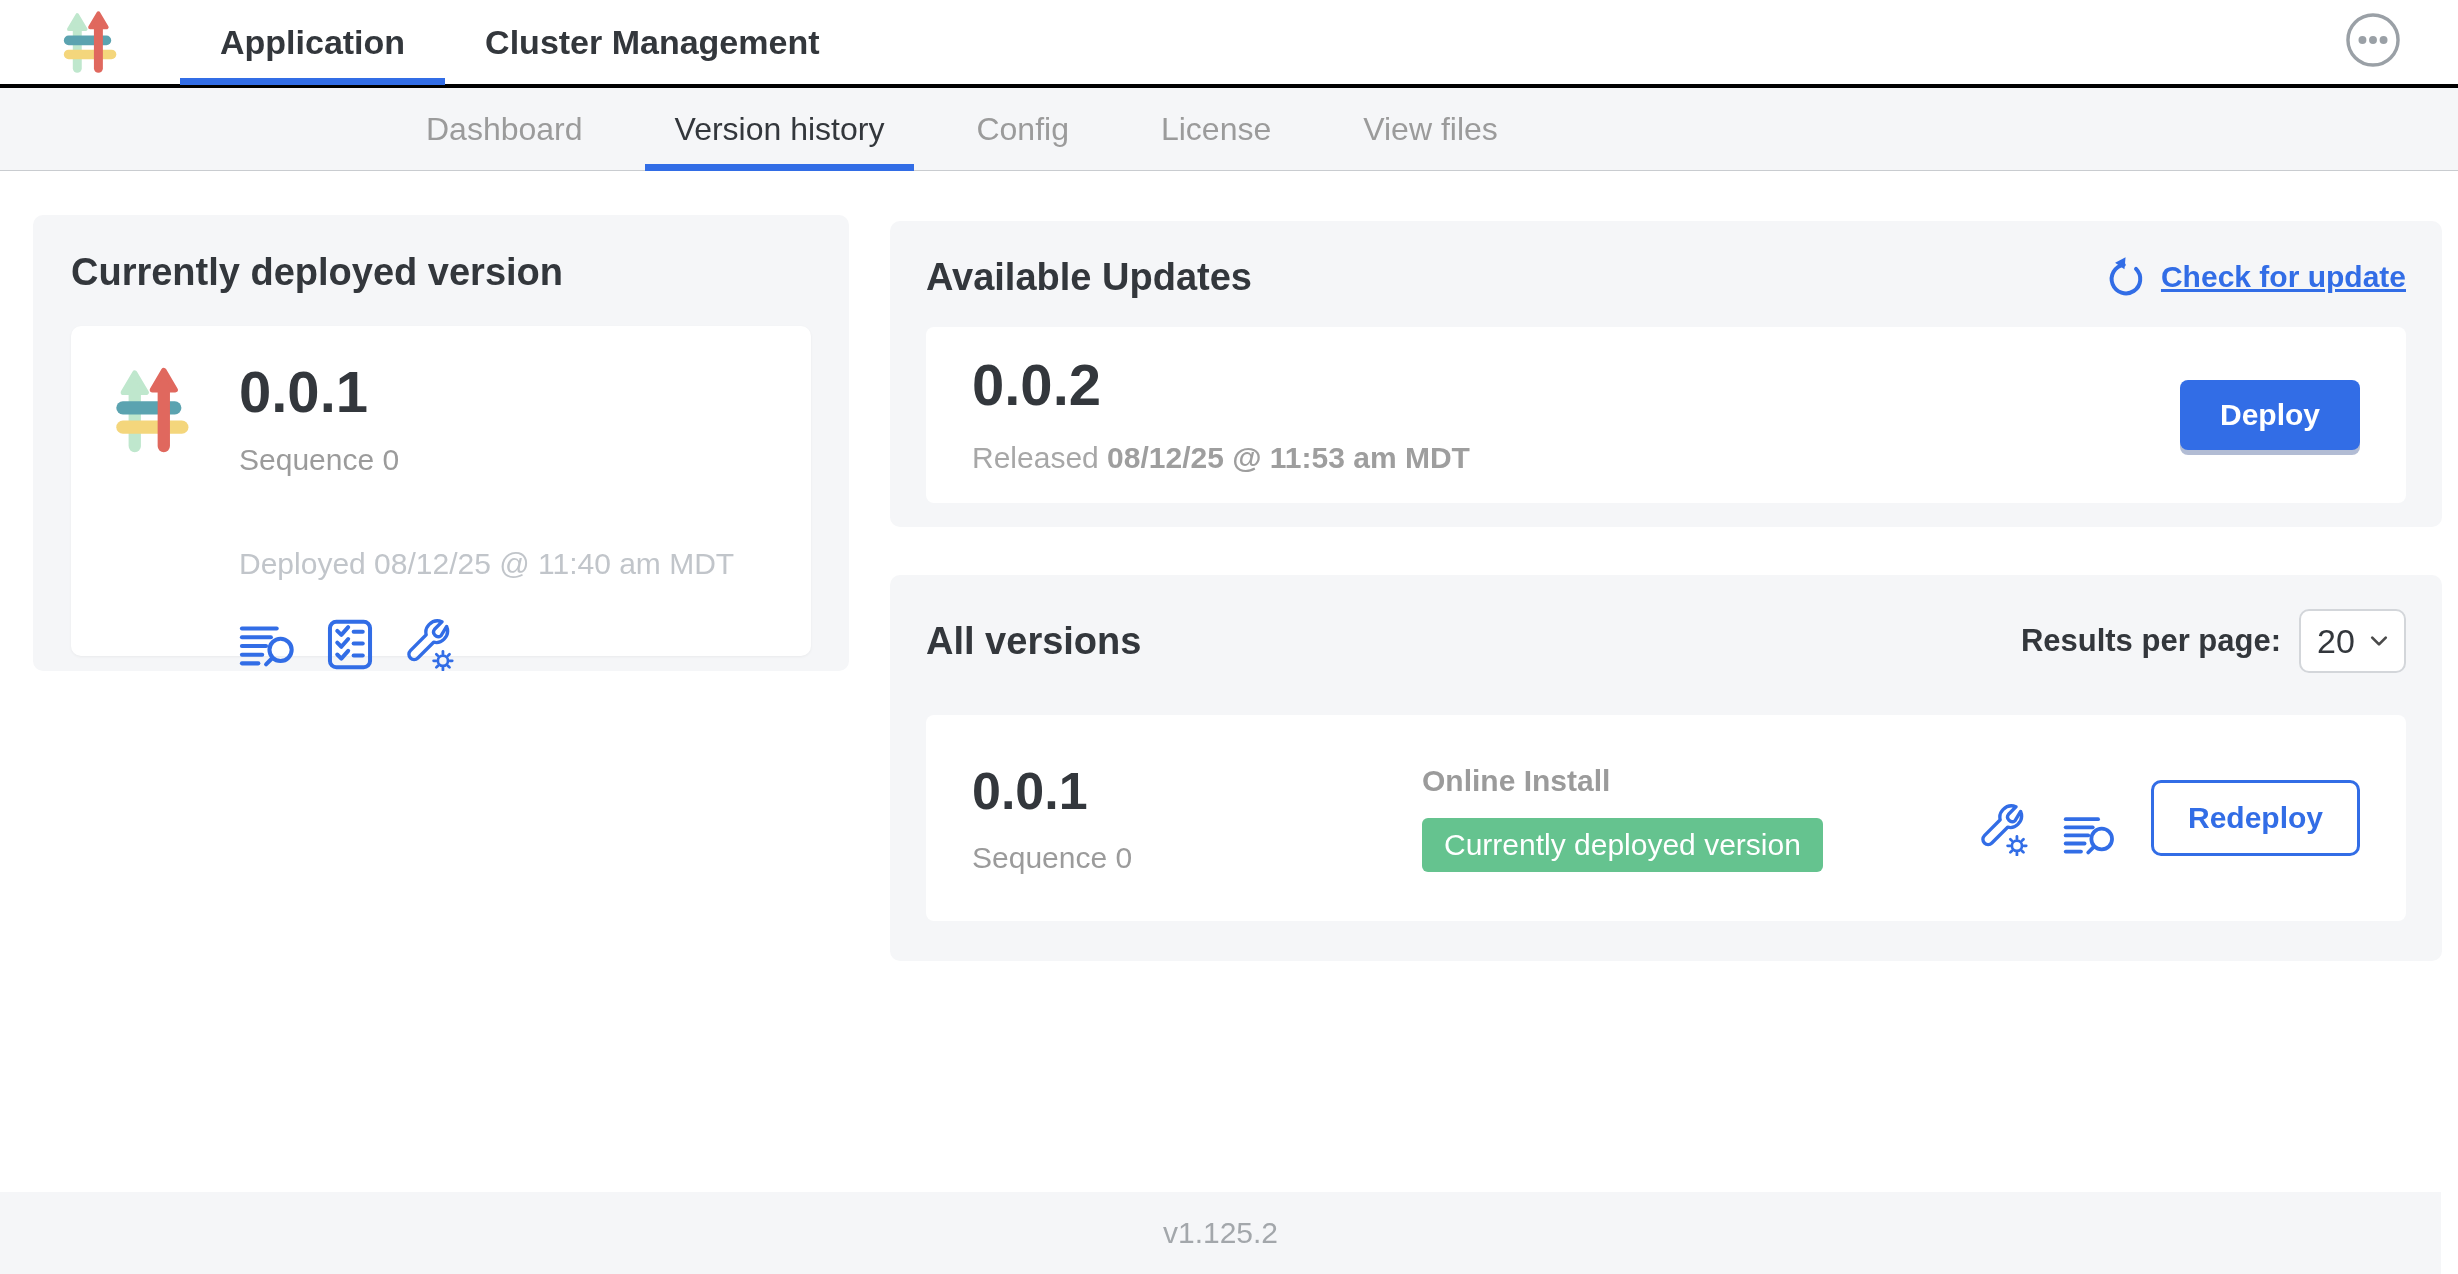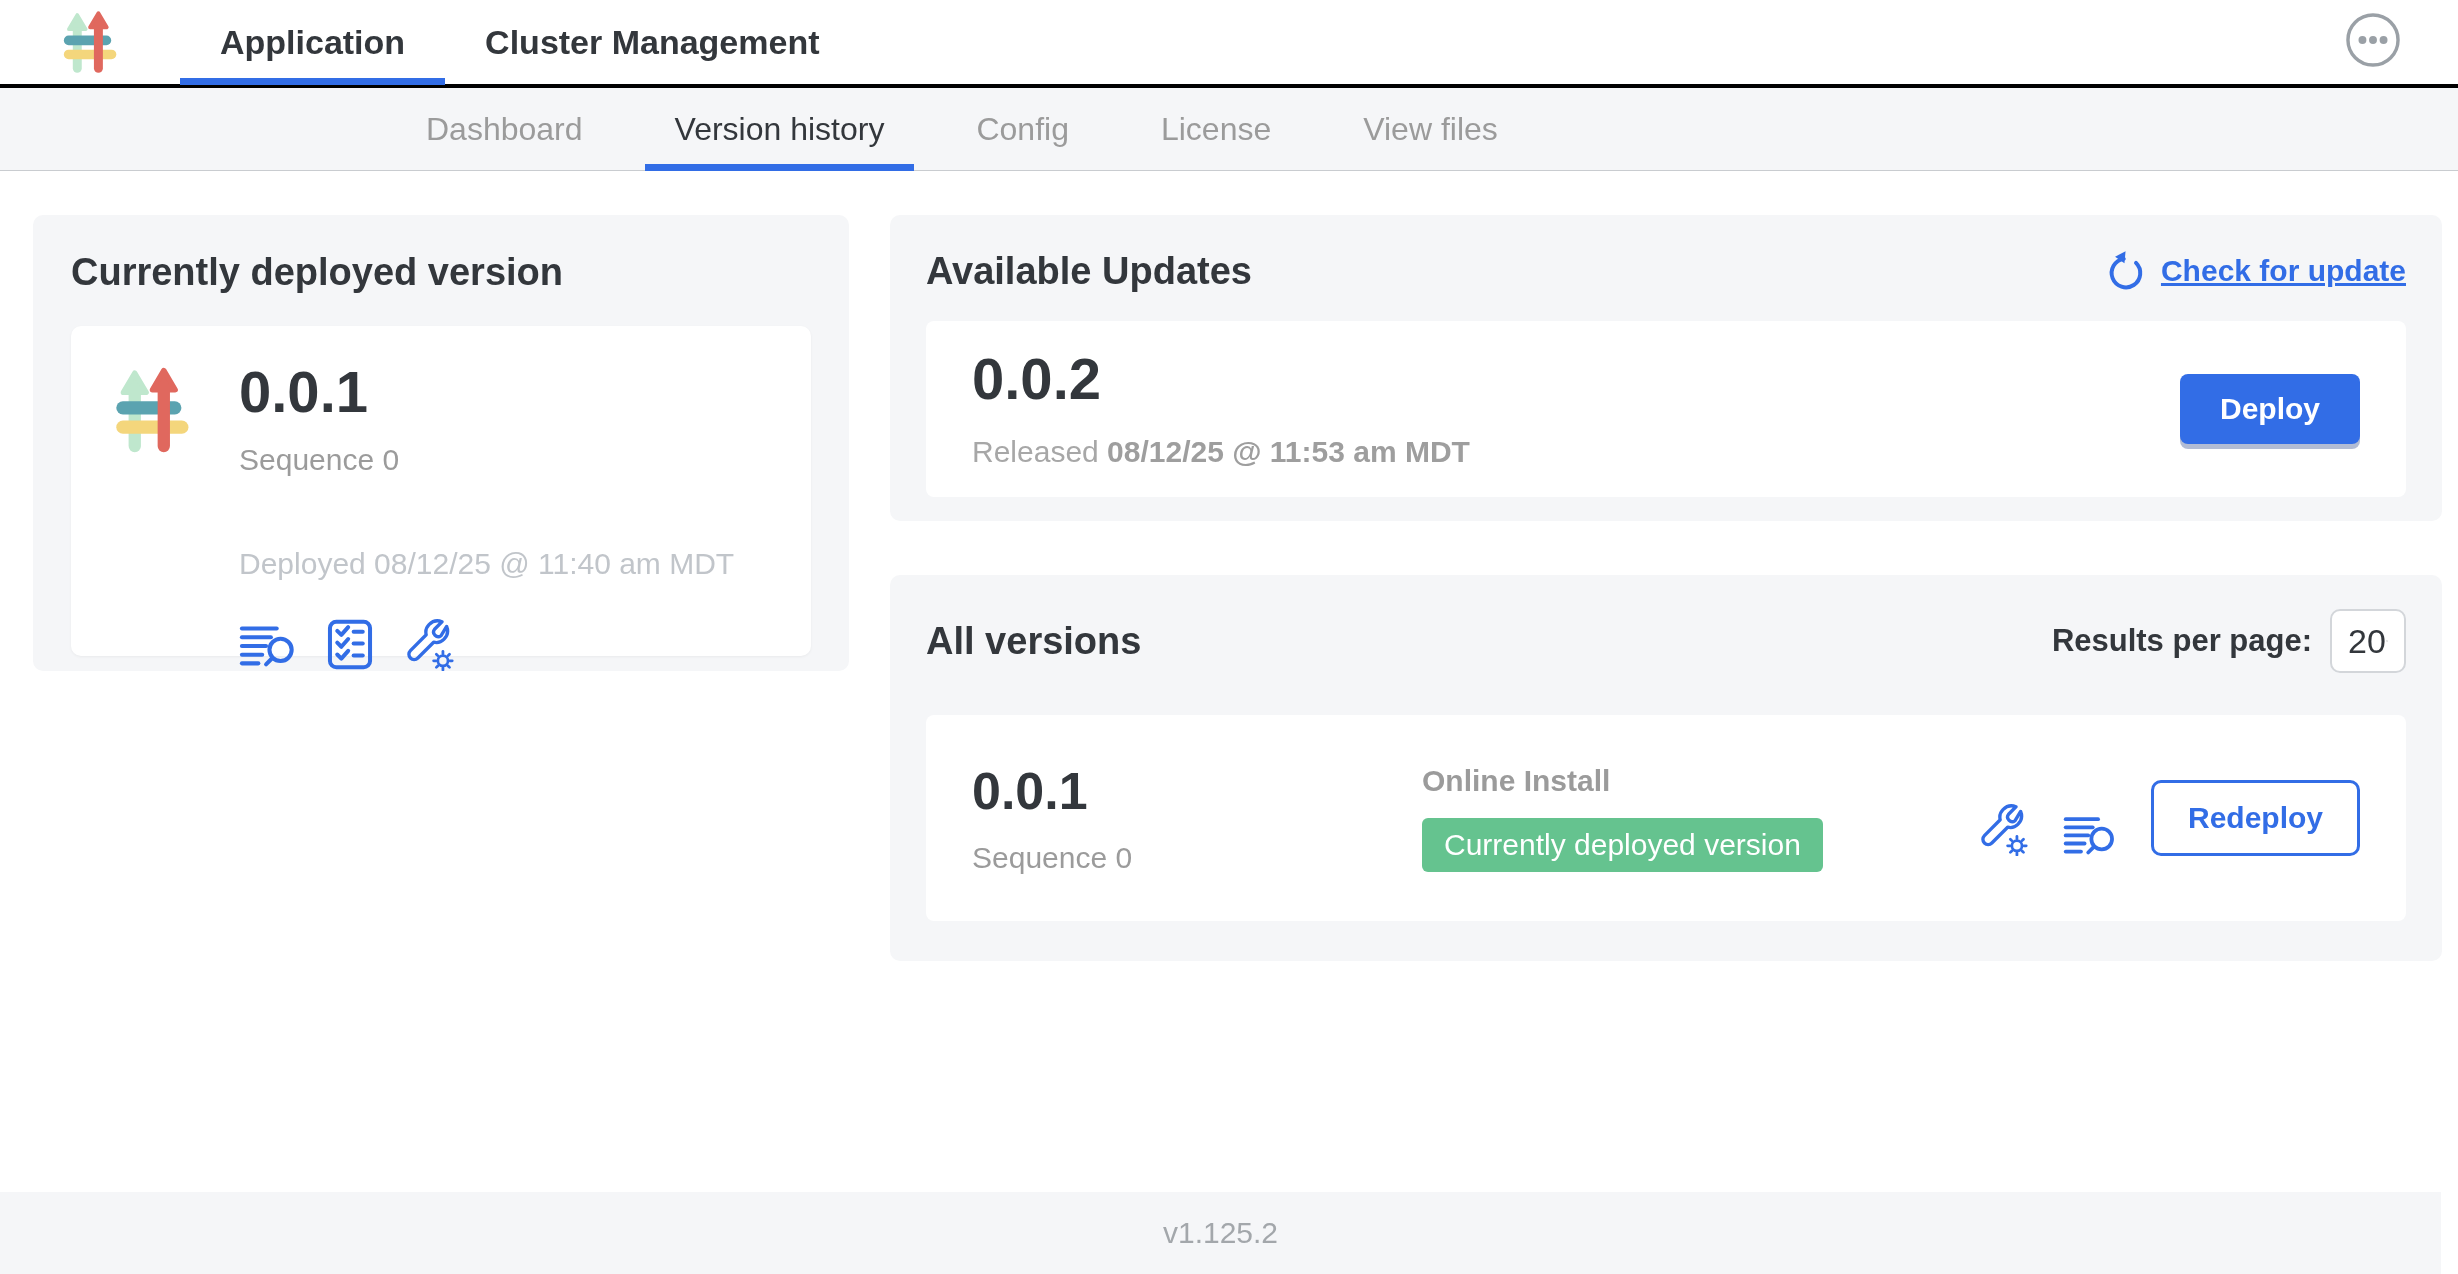--- a/index.html
+++ b/index.html
@@ -40,37 +40,37 @@
   .deployed-inner { margin-top:32px; background:#fff; border-radius:10px;
                     box-shadow:0 1px 3px rgba(0,0,0,0.05); padding:36px 40px; height:330px;
                     display:flex; gap:40px; }
   .logo-lg { width:88px; height:88px; flex:0 0 auto; margin-top:4px; }
   .ver-big { font-size:58px; font-weight:bold; color:#33373c; line-height:1.05; }
   .seq-text { margin-top:20px; font-size:30px; color:#9b9b9b; }
   .deployed-at { margin-top:70px; font-size:30px; color:#c1c5ca; }
   .icon-row { margin-top:38px; display:flex; align-items:center; gap:30px; }
   .icon-btn { background:none; border:none; padding:0; cursor:pointer; display:flex; align-items:center; }
 
-  .updates-card { position:absolute; left:890px; top:44px; width:1552px; height:306px; padding:34px 36px; }
+  .updates-card { position:absolute; left:890px; top:50px; width:1552px; height:306px; padding:34px 36px; }
   .card-head { display:flex; justify-content:space-between; align-items:center; }
   .check-link { display:flex; align-items:center; gap:14px; color:#326de6; font-size:30px;
                 font-weight:bold; cursor:pointer; background:none; border:none; }
   .check-link .link-label { text-decoration:underline; }
   .update-inner { margin-top:28px; background:#fff; border-radius:8px; padding:34px 46px;
                   display:flex; justify-content:space-between; align-items:center; height:176px; }
   .released-line { margin-top:26px; font-size:30px; color:#a7a7a7; }
   .released-line .released-date { font-weight:bold; color:#9e9e9e; }
   .deploy-btn { background:#326de6; color:#fff; font-size:30px; font-weight:bold;
                 padding:18px 40px; border:none; border-radius:8px; cursor:pointer;
                 box-shadow:0 5px 0 rgba(35,62,132,0.35); font-family:inherit; }
 
   .allversions-card { position:absolute; left:890px; top:404px; width:1552px; height:386px; padding:34px 36px; }
   .rpp-group { display:flex; align-items:center; gap:18px; }
   .rpp-label { font-size:31px; color:#33373c; font-weight:bold; }
-  .rpp-select { width:76px; height:64px; background:#fff; border:2px solid #d3d6da; border-radius:10px;
+  .rpp-select { width:107px; height:64px; background:#fff; border:2px solid #d3d6da; border-radius:10px;
                 display:flex; align-items:center; justify-content:space-between; padding:0 16px;
                 font-size:34px; color:#33373c; cursor:pointer; }
   .version-row { margin-top:42px; background:#fff; border-radius:8px; padding:38px 46px;
                  height:206px; display:flex; align-items:center; }
   .vr-left { width:450px; }
   .vr-left .ver-mid { font-size:52px; font-weight:bold; color:#33373c; }
   .vr-mid { flex:1; }
   .install-type { font-size:30px; font-weight:bold; color:#9b9b9b; }
   .badge { display:inline-block; margin-top:20px; background:#65c38f; color:#fff;
            font-size:30px; padding:10px 22px; border-radius:6px; }

